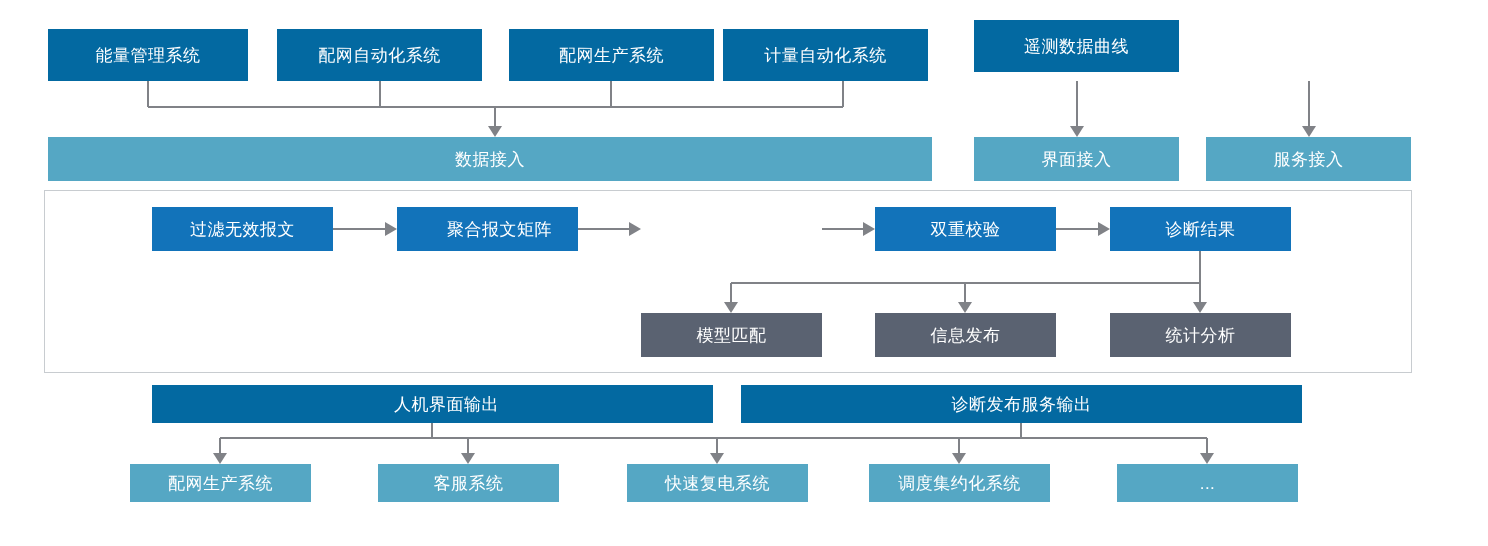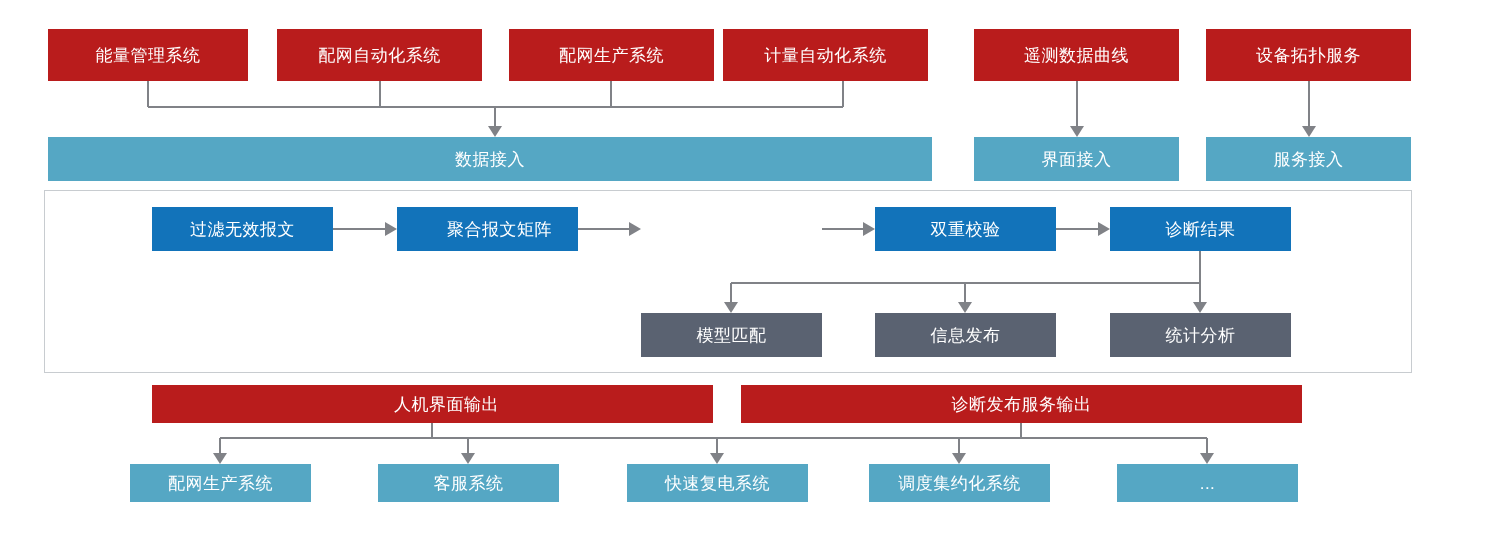--- a/index.html
+++ b/index.html
@@ -27,21 +27,21 @@
     display: flex;
     align-items: center;
     justify-content: center;
     color: #ffffff;
     font-size: 17px;
     letter-spacing: 0.5px;
     line-height: 1;
     white-space: nowrap;
     user-select: none;
   }
-  .n-steel  { background: #b91c1c; }
+  .n-steel  { background: #0369a1; }
   .n-sky    { background: #55a7c4; }
   .n-blue   { background: #1273ba; }
   .n-slate  { background: #5a6271; }
   .panel {
     position: absolute;
     box-sizing: border-box;
     border: 1px solid #c8ccd0;
     background: transparent;
   }
   svg.connectors {
@@ -132,22 +132,21 @@
       <polygon points="952,453 966,453 959,464"></polygon>
       <line x1="1207" y1="438" x2="1207" y2="453"></line>
       <polygon points="1200,453 1214,453 1207,464"></polygon>
     </g>
   </svg>
 
   <div class="node n-steel" style="left:48px;  top:29px;  width:200px; height:52px;">能量管理系统</div>
   <div class="node n-steel" style="left:277px; top:29px;  width:205px; height:52px;">配网自动化系统</div>
   <div class="node n-steel" style="left:509px; top:29px;  width:205px; height:52px;">配网生产系统</div>
   <div class="node n-steel" style="left:723px; top:29px;  width:205px; height:52px;">计量自动化系统</div>
-  <div class="node n-steel" style="left:974px; top:29px;  width:205px; height:52px;">遥测数据曲线</div>
-  <div class="node n-steel" style="left:1206px;top:29px;  width:205px; height:52px;">设备拓扑服务</div>
+  <div class="node n-steel" style="left:974px; top:20px;  width:205px; height:52px;">遥测数据曲线</div>
 
   <div class="node n-sky" style="left:48px;  top:137px; width:884px; height:44px;">数据接入</div>
   <div class="node n-sky" style="left:974px; top:137px; width:205px; height:44px;">界面接入</div>
   <div class="node n-sky" style="left:1206px;top:137px; width:205px; height:44px;">服务接入</div>
 
   <div class="panel" style="left:44px; top:190px; width:1368px; height:183px;"></div>
 
   <div class="node n-blue" style="left:152px; top:207px; width:181px; height:44px;">过滤无效报文</div>
   <div class="node n-blue" style="left:397px; top:207px; width:181px; height:44px;padding-left:24px;">聚合报文矩阵</div>
   <div class="node n-blue" style="left:1110px;top:207px; width:181px; height:44px;">诊断结果</div>

